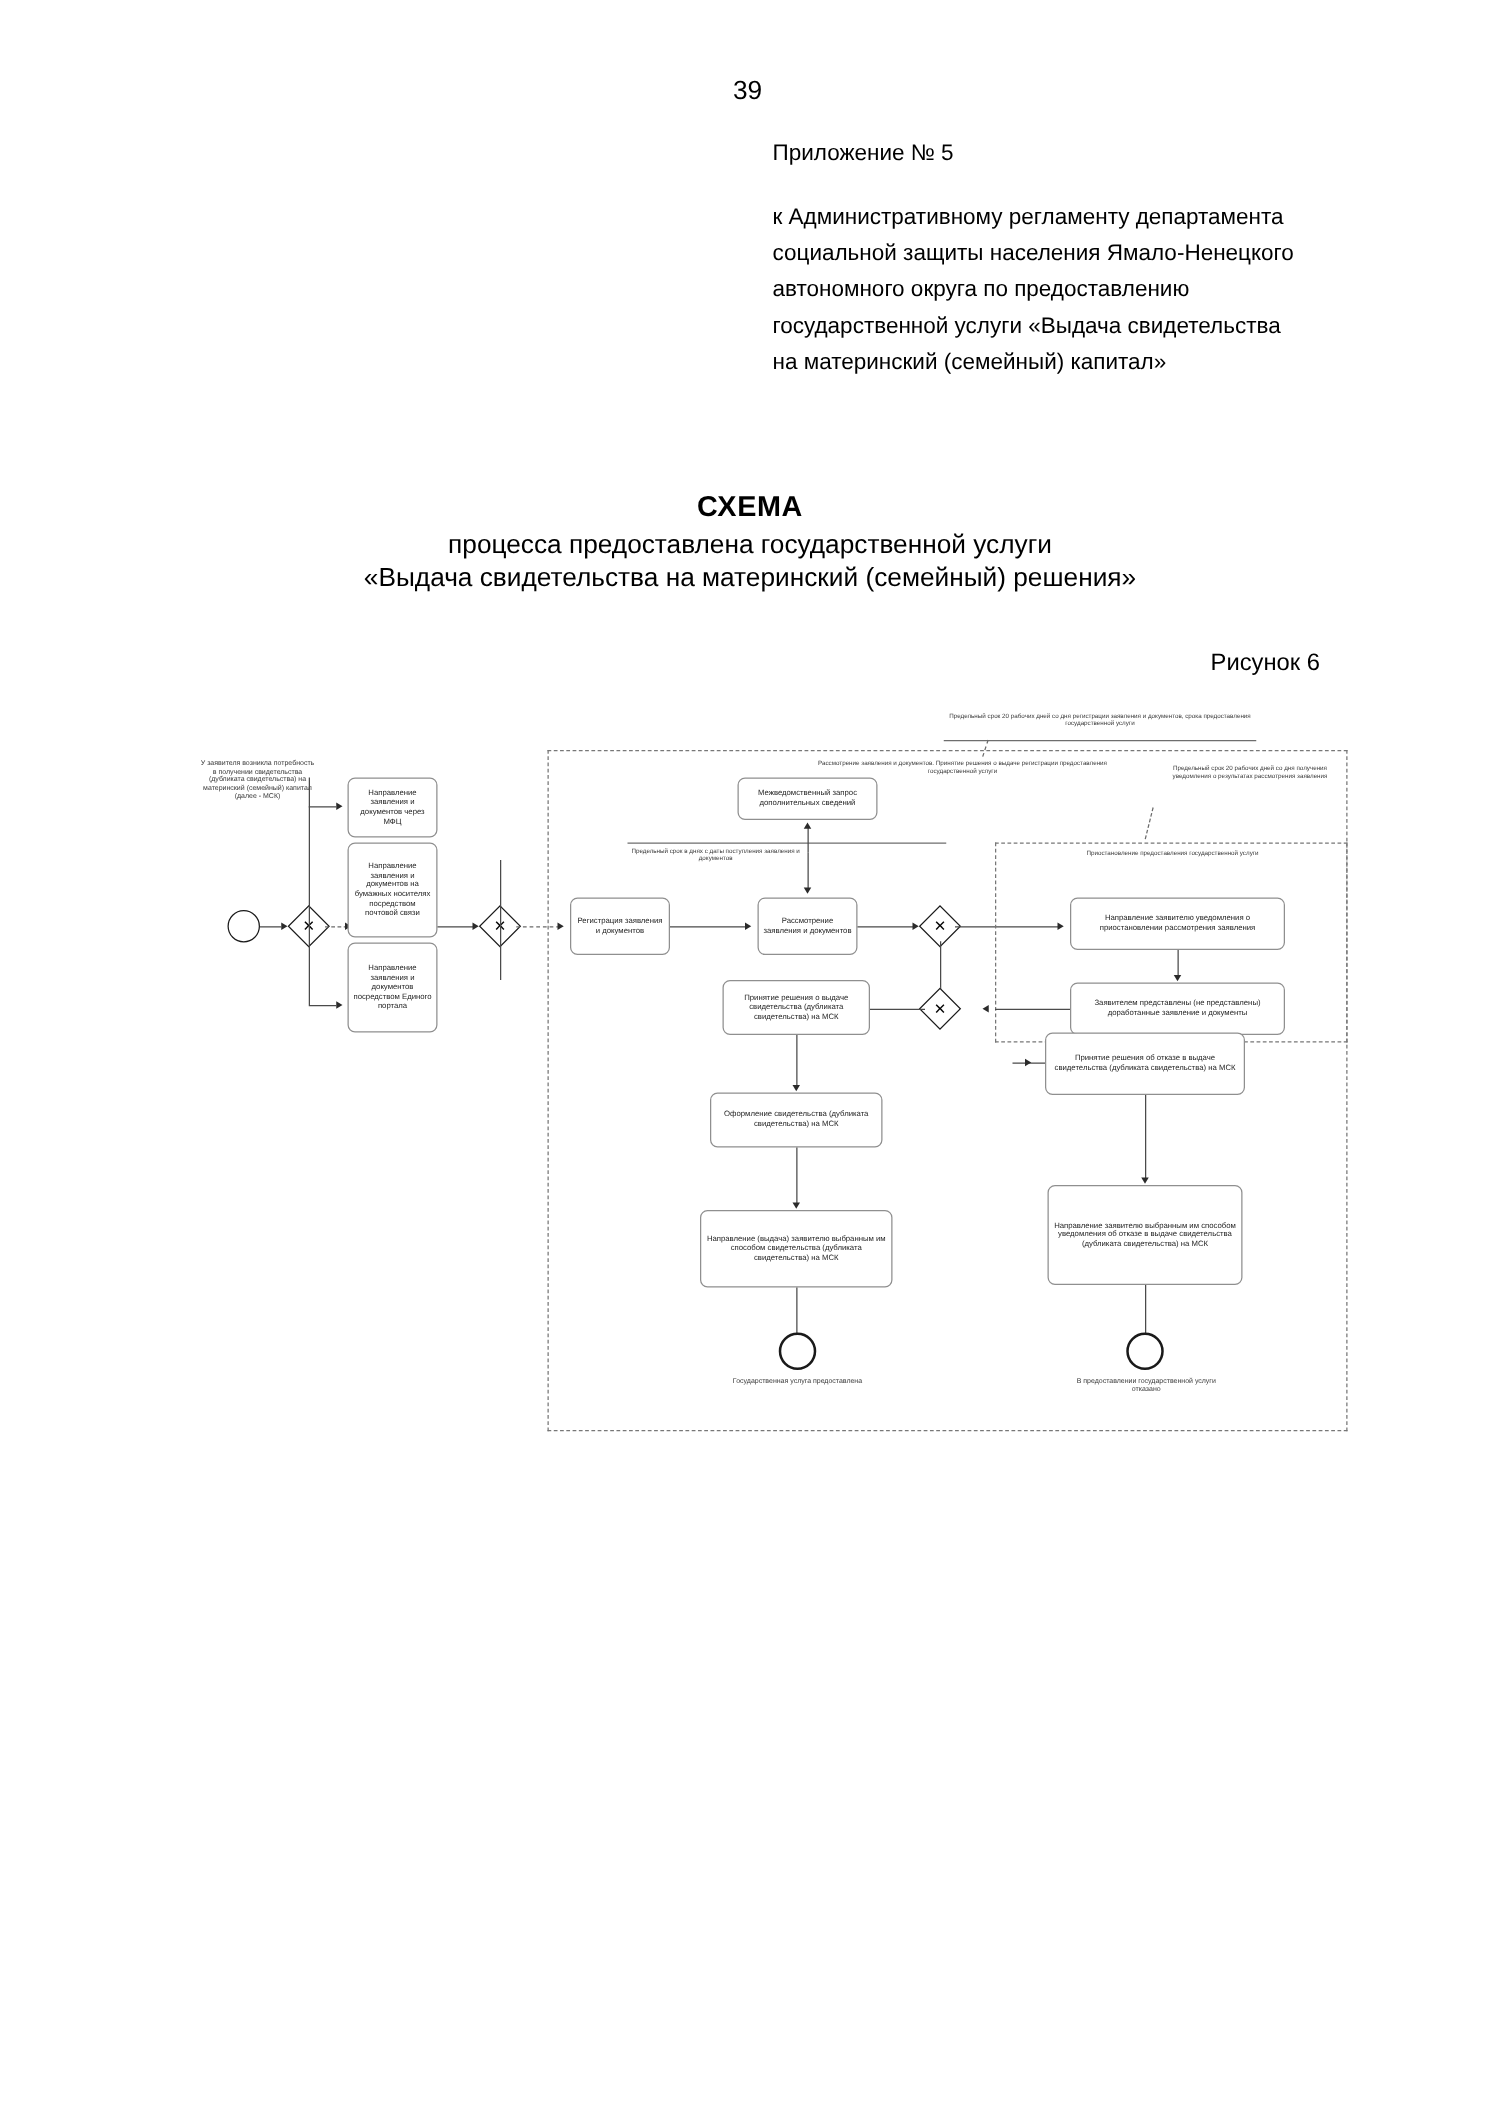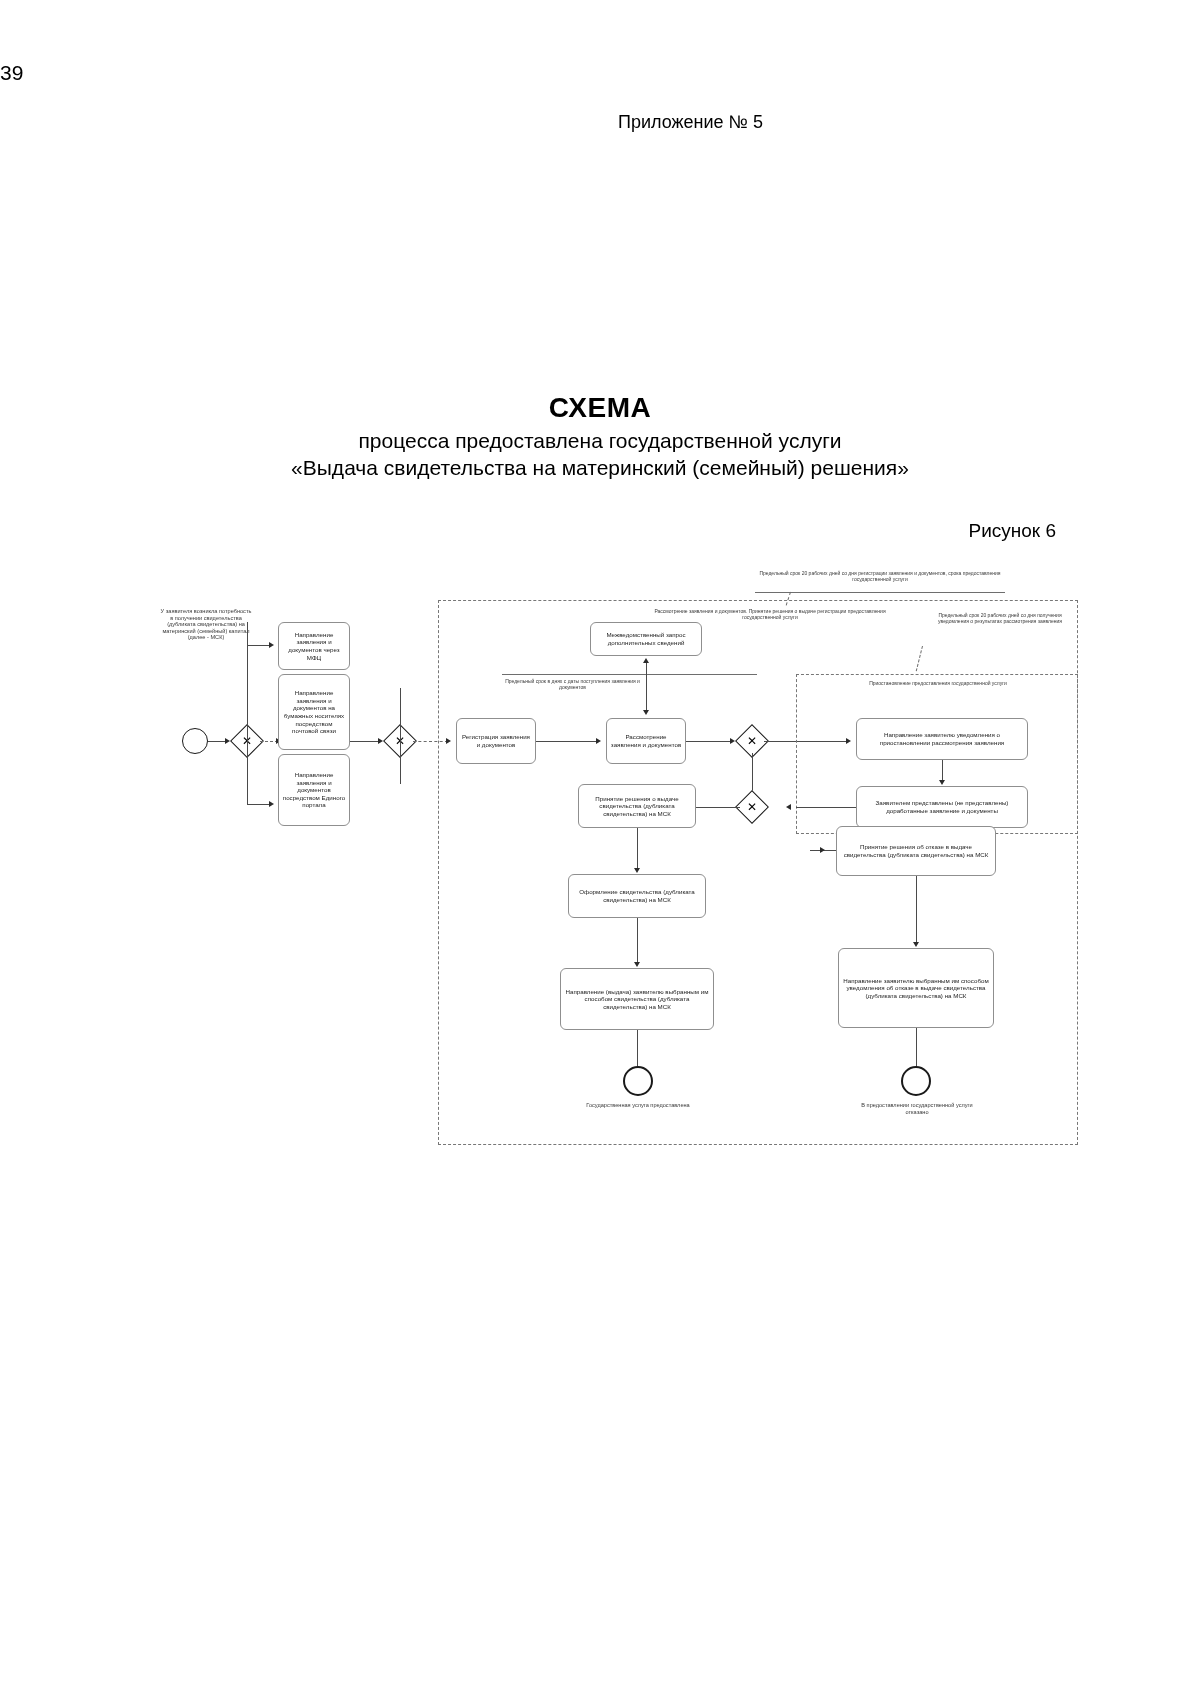--- a/index.html
+++ b/index.html
@@ -5,34 +5,34 @@
   html,body{margin:0;padding:0;background:#ffffff;}
   body{
     width:1200px;height:1697px;position:relative;
     font-family:"Liberation Sans","DejaVu Sans",sans-serif;
     color:#000;-webkit-font-smoothing:antialiased;
   }
   .page{position:absolute;left:0;top:0;width:1200px;height:1697px;overflow:hidden;}
 
   
   .page-number{
-    position:absolute;left:0;top:60px;width:1196px;
+    position:absolute;left:0;top:60px;width:1196px;text-align:center;
     font-size:21px;line-height:26px;
   }
   .appendix-block{
     position:absolute;left:618px;top:108px;width:420px;
     font-size:18px;line-height:29px;
   }
   .appendix-title{margin:0 0 22px 0;}
   .appendix-body{margin:0;}
 
   .scheme-wrap{
     position:absolute;left:0;top:392px;width:1200px;text-align:center;
   }
-  .scheme-word{font-size:28px;font-weight:bold;letter-spacing:.5px;margin-bottom:3px;}
+  .scheme-word{font-size:23px;font-weight:bold;letter-spacing:.5px;margin-bottom:3px;}
   .scheme-line{font-size:21px;line-height:27px;}
 
   .figure-label{
     position:absolute;right:144px;top:520px;font-size:19px;
   }
 
   
   .diagram{
     position:absolute;left:150px;top:560px;width:940px;height:600px;
     font-size:6.2px;line-height:7.4px;color:#2b2b2b;
@@ -100,20 +100,21 @@
 </style>
 </head>
 <body>
 
 <div class="page">
 
   <div class="page-number">39</div>
 
   <div class="appendix-block">
     <p class="appendix-title">Приложение № 5</p>
+    <p class="appendix-body">к Административному регламенту департамента социальной защиты населения Ямало-Ненецкого автономного округа по предоставлению государственной услуги «Выдача свидетельства на материнский (семейный) капитал»</p>
   </div>
 
   <div class="scheme-wrap">
     <div class="scheme-word">СХЕМА</div>
     <div class="scheme-line">процесса предоставлена государственной услуги</div>
     <div class="scheme-line">«Выдача свидетельства на материнский (семейный) решения»</div>
   </div>
 
   <div class="figure-label">Рисунок 6</div>
 

